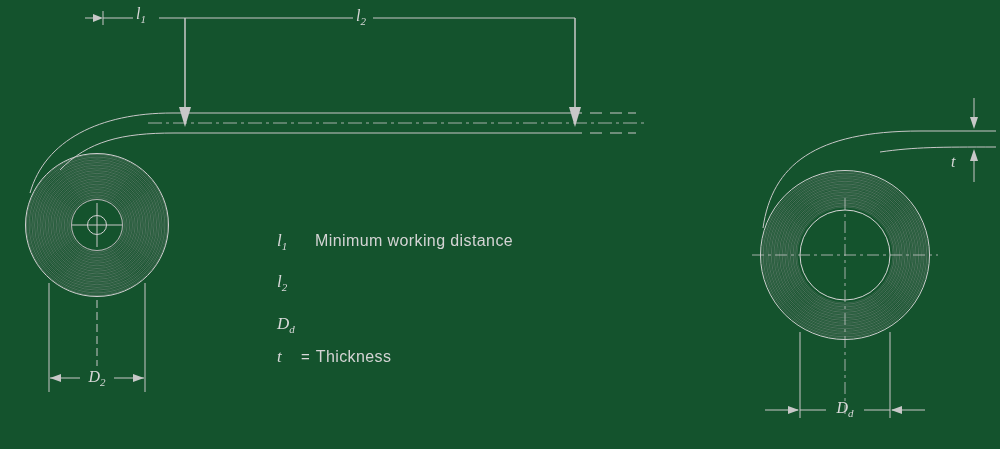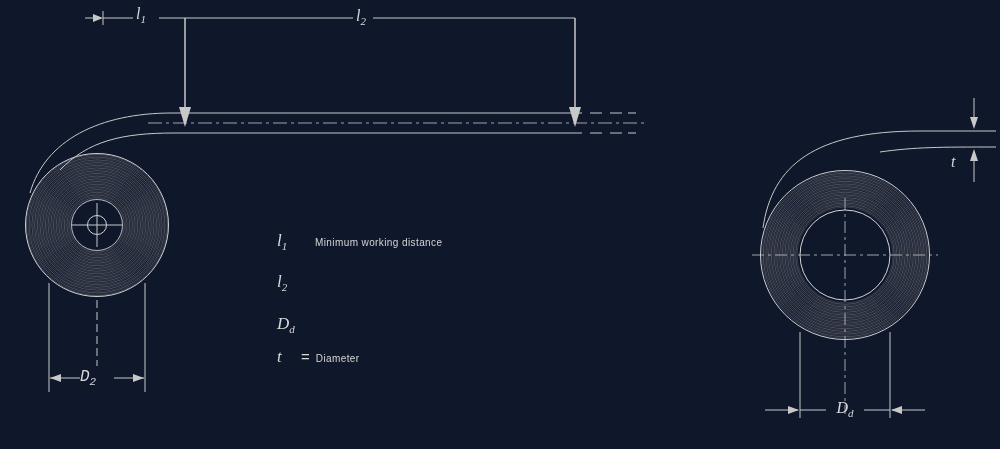--- a/index.html
+++ b/index.html
@@ -1,19 +1,19 @@
 <!DOCTYPE html>
 <html><head>
 <meta charset="utf-8">
 <style>
   html,body{margin:0;padding:0;background:#000;}
   #stage{
     position:relative;
     width:1000px;height:449px;
-    background:#0f172a;
+    background:#14532d;
     overflow:hidden;
     font-family:"Liberation Sans", sans-serif;
     color:#d8d8d8;
   }
   svg{position:absolute;left:0;top:0;}
   .dimlabel{
     position:absolute;
     font-family:"Liberation Serif", serif;
     font-style:italic;
     font-size:16px;
@@ -26,21 +26,21 @@
   .legend-row{position:absolute;left:0;display:flex;align-items:baseline;white-space:nowrap;}
   .legend-row .sym{
     font-family:"Liberation Serif", serif;
     font-style:italic;
     font-size:17px;
     display:inline-block;
     min-width:24px;
   }
   .legend-row .sym sub{font-size:11px;}
   .legend-row .sep{display:inline-block;min-width:8px;margin-right:6px;font-size:15px;}
-  .legend-row .lab{font-size:10px;letter-spacing:0.4px;color:#d4d4d4;}
+  .legend-row .lab{font-size:16px;letter-spacing:0.4px;color:#d4d4d4;}
 </style>
 </head>
 <body>
 
 <div id="stage">
 
   <svg width="1000" height="449" viewBox="0 0 1000 449">
     <g stroke="#c8c8c8" stroke-width="1" fill="none">
 
       <g id="left-rings">
@@ -186,38 +186,38 @@
         <line x1="800" y1="410" x2="826" y2="410"></line>
         <line x1="864" y1="410" x2="890" y2="410"></line>
         <polygon points="799,410 788,406 788,414" fill="#c8c8c8" stroke="none"></polygon>
         <polygon points="891,410 902,406 902,414" fill="#c8c8c8" stroke="none"></polygon>
       </g>
     </g>
   </svg>
 
   <div class="dimlabel" style="left:136px;top:6px;"><span>l</span><sub>1</sub></div>
   <div class="dimlabel" style="left:356px;top:8px;"><span>l</span><sub>2</sub></div>
-  <div class="dimlabel" style="left:80px;top:369px;width:34px;text-align:left;font-family:Liberation Mono, monospace;"><span>D</span><sub>2</sub></div>
+  <div class="dimlabel" style="left:80px;top:369px;width:34px;text-align:center;"><span>D</span><sub>2</sub></div>
   <div class="dimlabel" style="left:827px;top:400px;width:36px;text-align:center;"><span>D</span><sub>d</sub></div>
   <div class="dimlabel" style="left:951px;top:154px;"><span>t</span><sub></sub></div>
 
   <div class="legend">
     <div class="legend-row" style="top:231px;">
       <span class="sym"><span>l</span><sub>1</sub></span>
       <span class="sep"></span>
       <span class="lab">Minimum working distance</span>
     </div>
     <div class="legend-row" style="top:272px;">
       <span class="sym"><span>l</span><sub>2</sub></span>
       <span class="sep"></span>
     </div>
     <div class="legend-row" style="top:314px;">
       <span class="sym"><span>D</span><sub>d</sub></span>
       <span class="sep"></span>
     </div>
     <div class="legend-row" style="top:347px;">
       <span class="sym"><span>t</span><sub></sub></span>
       <span class="sep">=</span>
-      <span class="lab">Diameter</span>
+      <span class="lab">Thickness</span>
     </div>
   </div>
 
 </div>
 
 </body></html>

